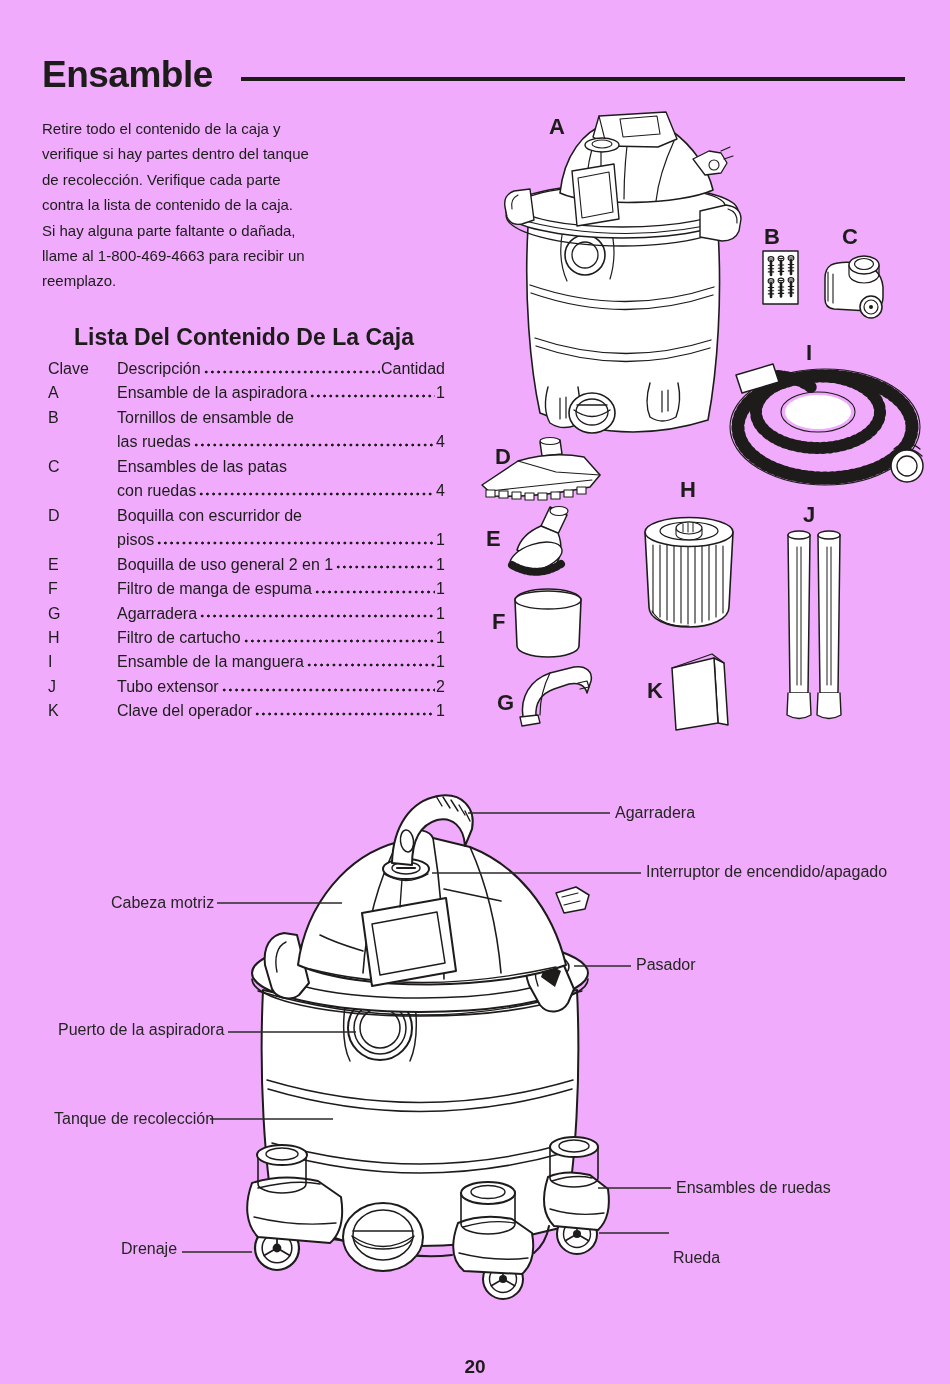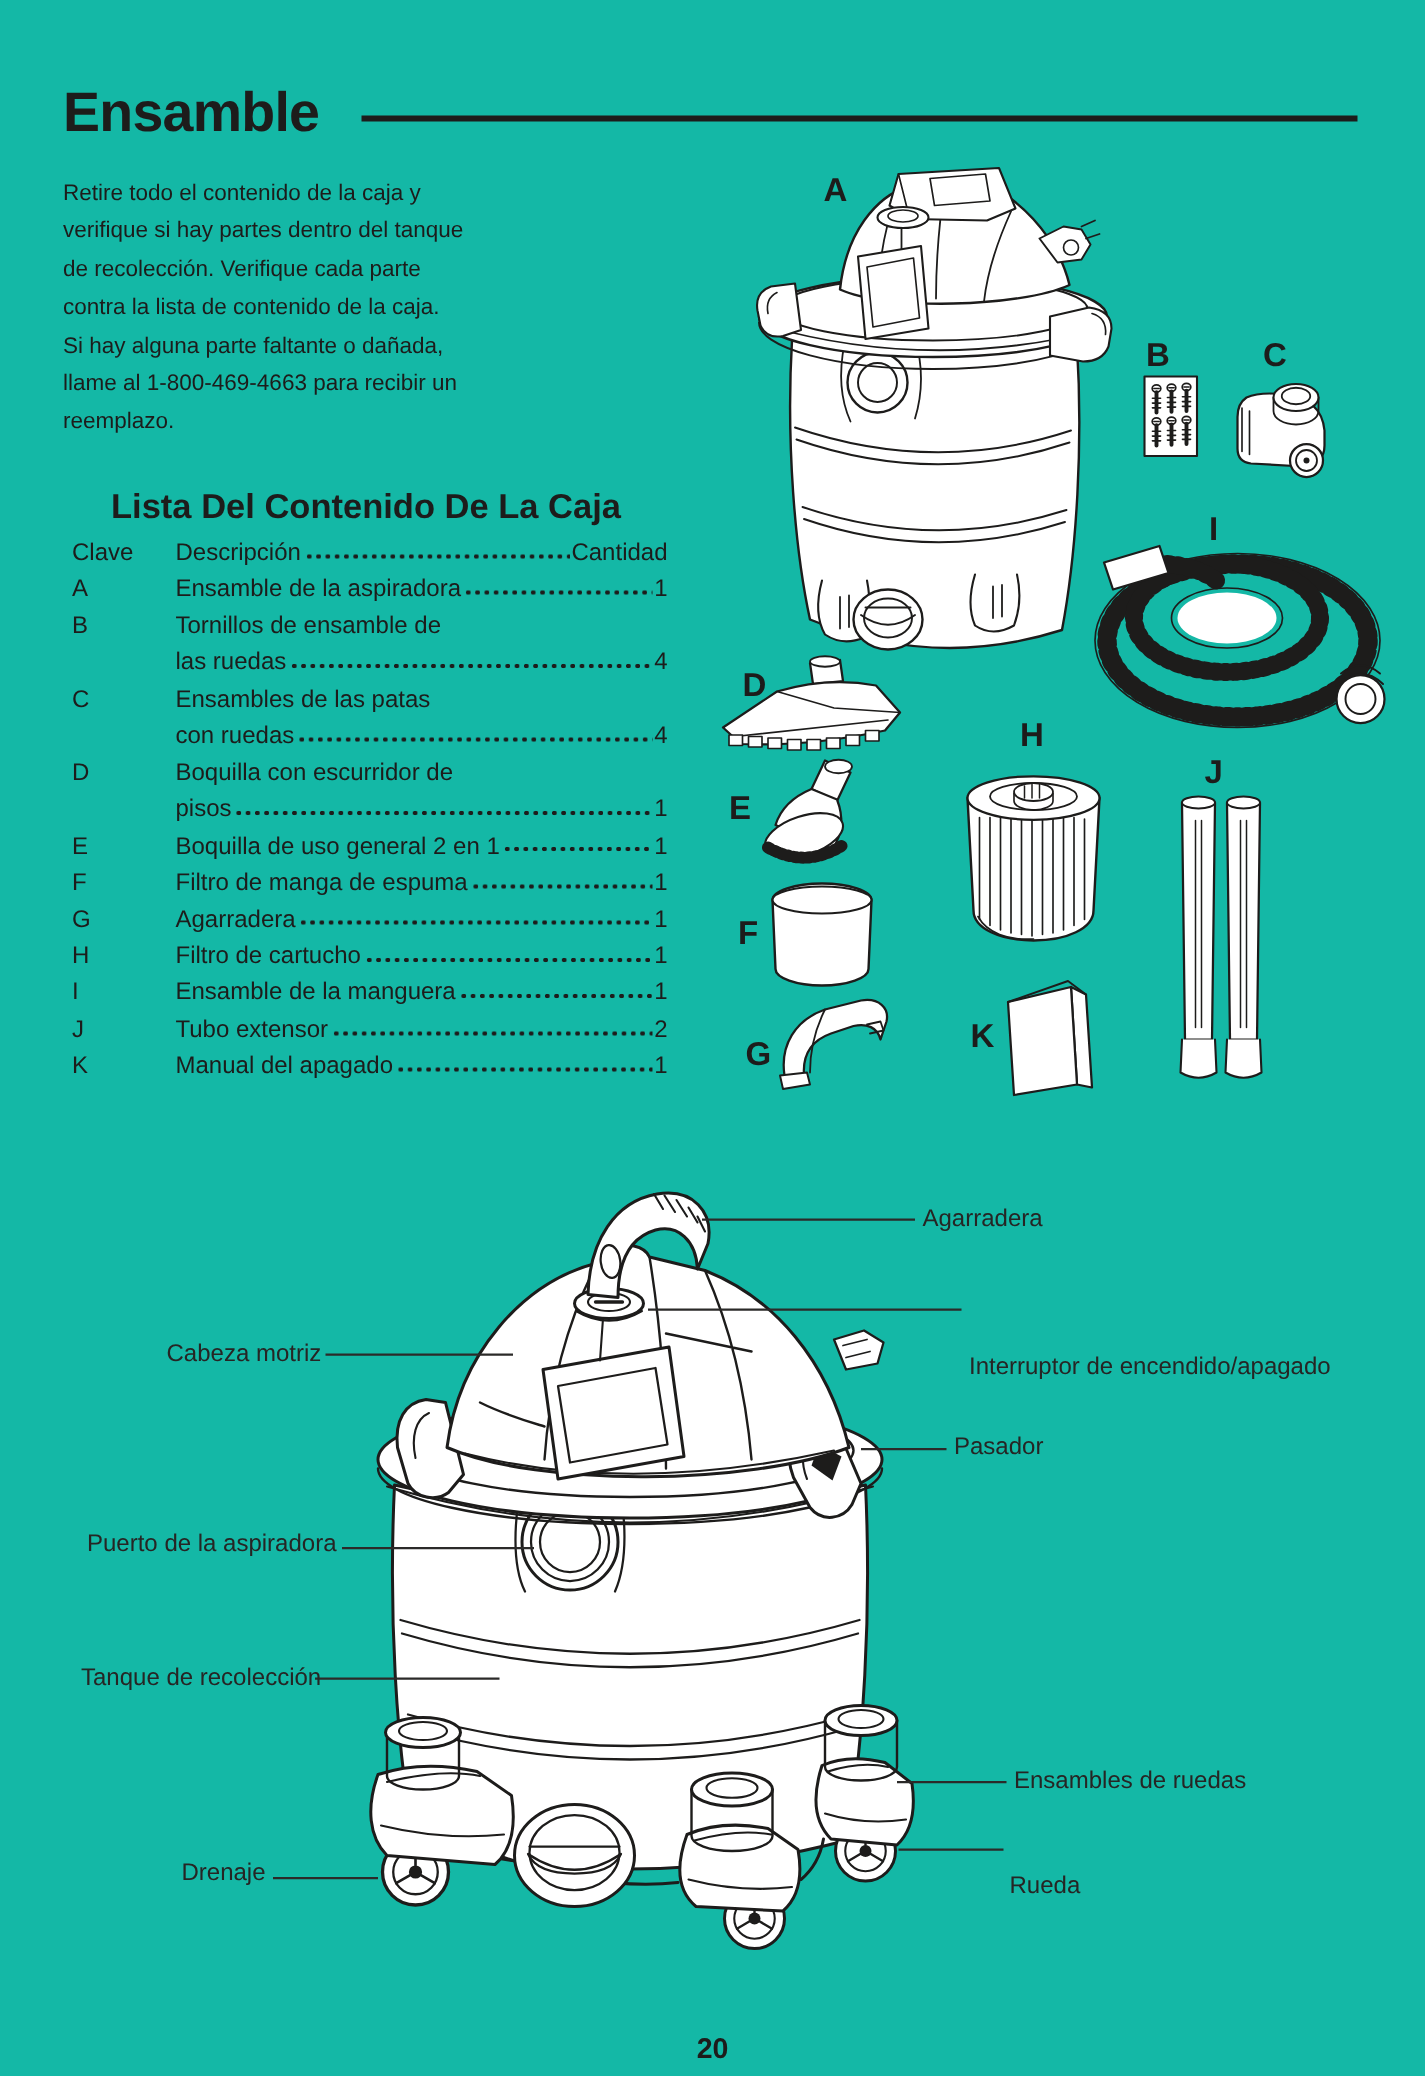--- a/index.html
+++ b/index.html
@@ -1,18 +1,18 @@
 <!DOCTYPE html>
 <html><head>
 <meta charset="utf-8">
 <style>
   html,body{margin:0;padding:0;background:#e8e8e8;}
   #page{
     position:relative;width:950px;height:1384px;margin:0 auto;
-    background:#14b8a6;color:#1d1c1b;
+    background:#f0abfc;color:#1d1c1b;
     font-family:"Liberation Sans","DejaVu Sans",sans-serif;
     overflow:hidden;
   }
   .abs{position:absolute;}
   
   #title{left:42px;top:54px;font-size:37px;font-weight:700;letter-spacing:-0.5px;}
   #title-rule{left:241px;top:77px;width:664px;height:4px;background:#1d1c1b;}
   
   #intro{left:42px;top:116px;width:420px;font-size:15px;line-height:25.4px;white-space:pre-line;}
   
@@ -148,21 +148,21 @@
           <div class="pl-line">
             <span class="pl-key">J</span>
             <span class="pl-desc">Tubo extensor</span>
             <span class="pl-leader"></span>
             <span class="pl-qty">2</span>
           </div>
         </div>
         <div>
           <div class="pl-line">
             <span class="pl-key">K</span>
-            <span class="pl-desc">Manual del apagado</span>
+            <span class="pl-desc">Clave del operador</span>
             <span class="pl-leader"></span>
             <span class="pl-qty">1</span>
           </div>
         </div>
       </div>
   </div>
 
   <svg class="abs" id="parts-svg" style="left:460px;top:95px;" width="490" height="650" viewBox="0 0 490 650">
     <defs>
       <g id="screw">
@@ -411,21 +411,21 @@
       <path d="M574,181 H631"></path>
       <path d="M228,247 H356"></path>
       <path d="M210,334 H333"></path>
       <path d="M598,403 H671"></path>
       <path d="M599,448 H669"></path>
       <path d="M182,467 H252"></path>
     </g>
   </svg>
 
   <div class="abs callout" style="left:615px;top:804px;">Agarradera</div>
-  <div class="abs callout" style="left:646px;top:863px;margin-top:40px;">Interruptor de encendido/apagado</div>
+  <div class="abs callout" style="left:646px;top:863px;">Interruptor de encendido/apagado</div>
   <div class="abs callout" style="left:111px;top:894px;">Cabeza motriz</div>
   <div class="abs callout" style="left:636px;top:956px;">Pasador</div>
   <div class="abs callout" style="left:58px;top:1021px;">Puerto de la aspiradora</div>
   <div class="abs callout" style="left:54px;top:1110px;">Tanque de recolección</div>
   <div class="abs callout" style="left:676px;top:1179px;">Ensambles de ruedas</div>
   <div class="abs callout" style="left:673px;top:1224px;margin-top:25px;">Rueda</div>
   <div class="abs callout" style="left:121px;top:1240px;">Drenaje</div>
 
   <div class="abs" id="page-number">20</div>
 </div>

